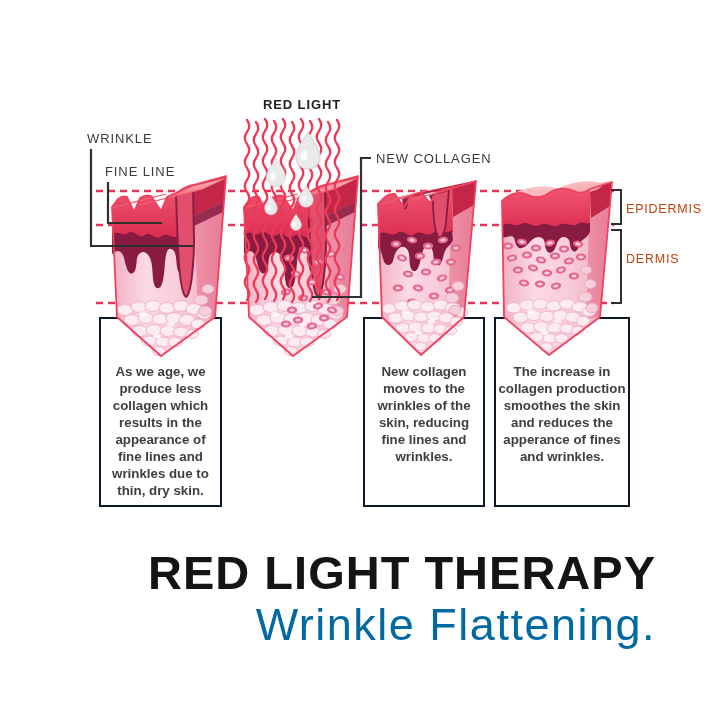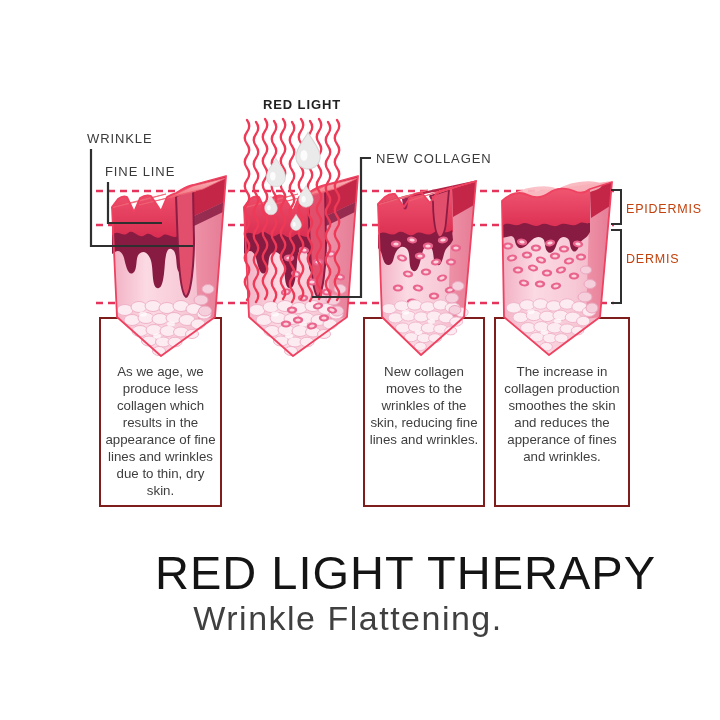--- a/index.html
+++ b/index.html
@@ -2,28 +2,28 @@
 <html><head>
 <meta charset="utf-8">
 <style>
   html,body{margin:0;padding:0;background:#fff;}
   .stage{position:relative;width:720px;height:720px;background:#ffffff;
          font-family:"Liberation Sans",sans-serif;overflow:hidden;}
   .illus-svg{position:absolute;left:0;top:0;width:720px;height:720px;pointer-events:none;}
   .callout{position:absolute;font-size:13px;letter-spacing:.9px;color:#3a3a3a;white-space:nowrap;}
   .callout.bold{font-weight:bold;color:#222;}
   .layer-lbl{position:absolute;font-size:12.5px;letter-spacing:.8px;color:#c2410c;white-space:nowrap;}
-  .stagebox{position:absolute;top:317px;height:190px;border:2px solid #7f1d1d;box-sizing:border-box;
-            background:transparent;}
+  .stagebox{position:absolute;top:317px;height:190px;border:2px solid #0f172a;box-sizing:border-box;
+            background:transparent;font-weight:bold;}
   .stagebox p{margin:44px 0 0 0;padding:0 2px;text-align:center;font-size:13.3px;line-height:17px;
               color:#3e3e3e;}
   .footer{position:absolute;top:548px;left:40px;right:64px;text-align:right;}
-  .footer .big-title{margin:0;font-size:47px;font-weight:normal;letter-spacing:1px;color:#141414;line-height:1.05;
+  .footer .big-title{margin:0;font-size:47px;font-weight:bold;letter-spacing:1px;color:#141414;line-height:1.05;
                      font-family:"Liberation Sans",sans-serif;}
-  .footer .sub-title{margin:3px 0 0 0;font-size:34px;font-weight:300;letter-spacing:1.5px;color:#404040;line-height:1.1;text-align:center;}
+  .footer .sub-title{margin:3px 0 0 0;font-size:45px;font-weight:300;letter-spacing:1.5px;color:#0369a1;line-height:1.1;}
 </style>
 </head>
 <body>
 
 <div class="stage">
 
   <div class="stagebox" style="left:99px;width:123px;">
     <p>As we age, we produce less collagen which results in the appearance of fine lines and wrinkles due to thin, dry skin.</p>
   </div>
   <div class="stagebox" style="left:363px;width:122px;">

